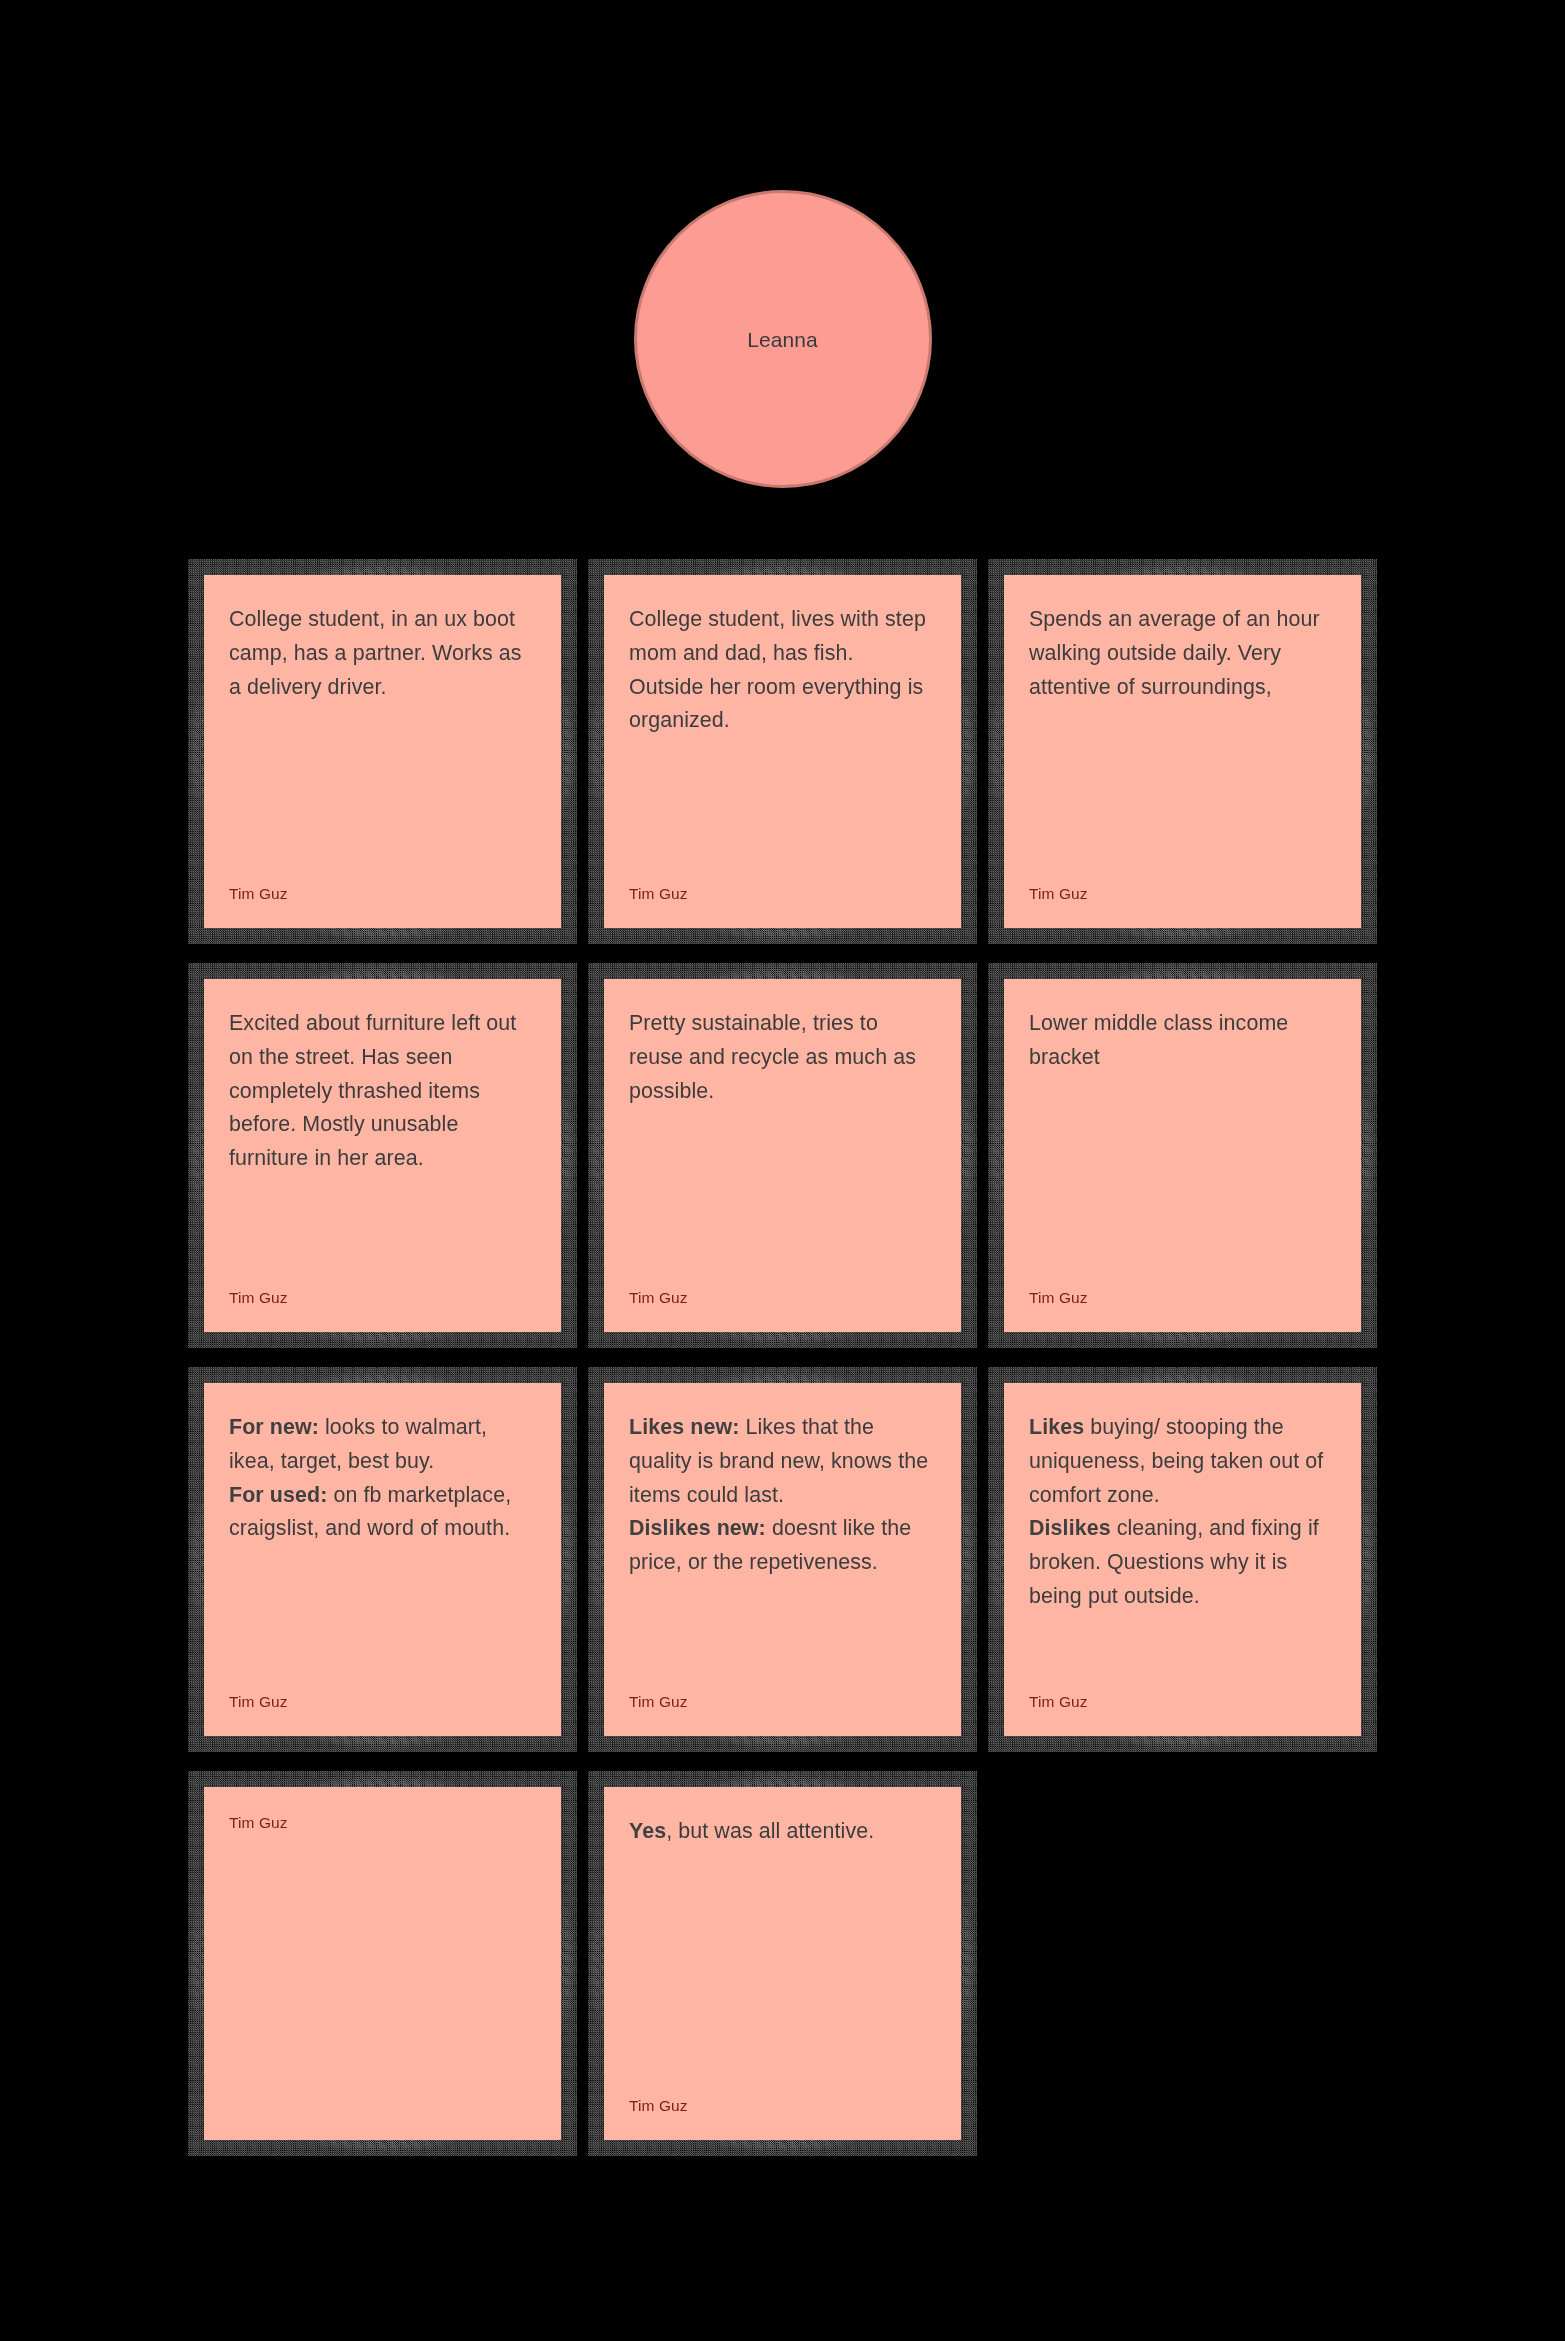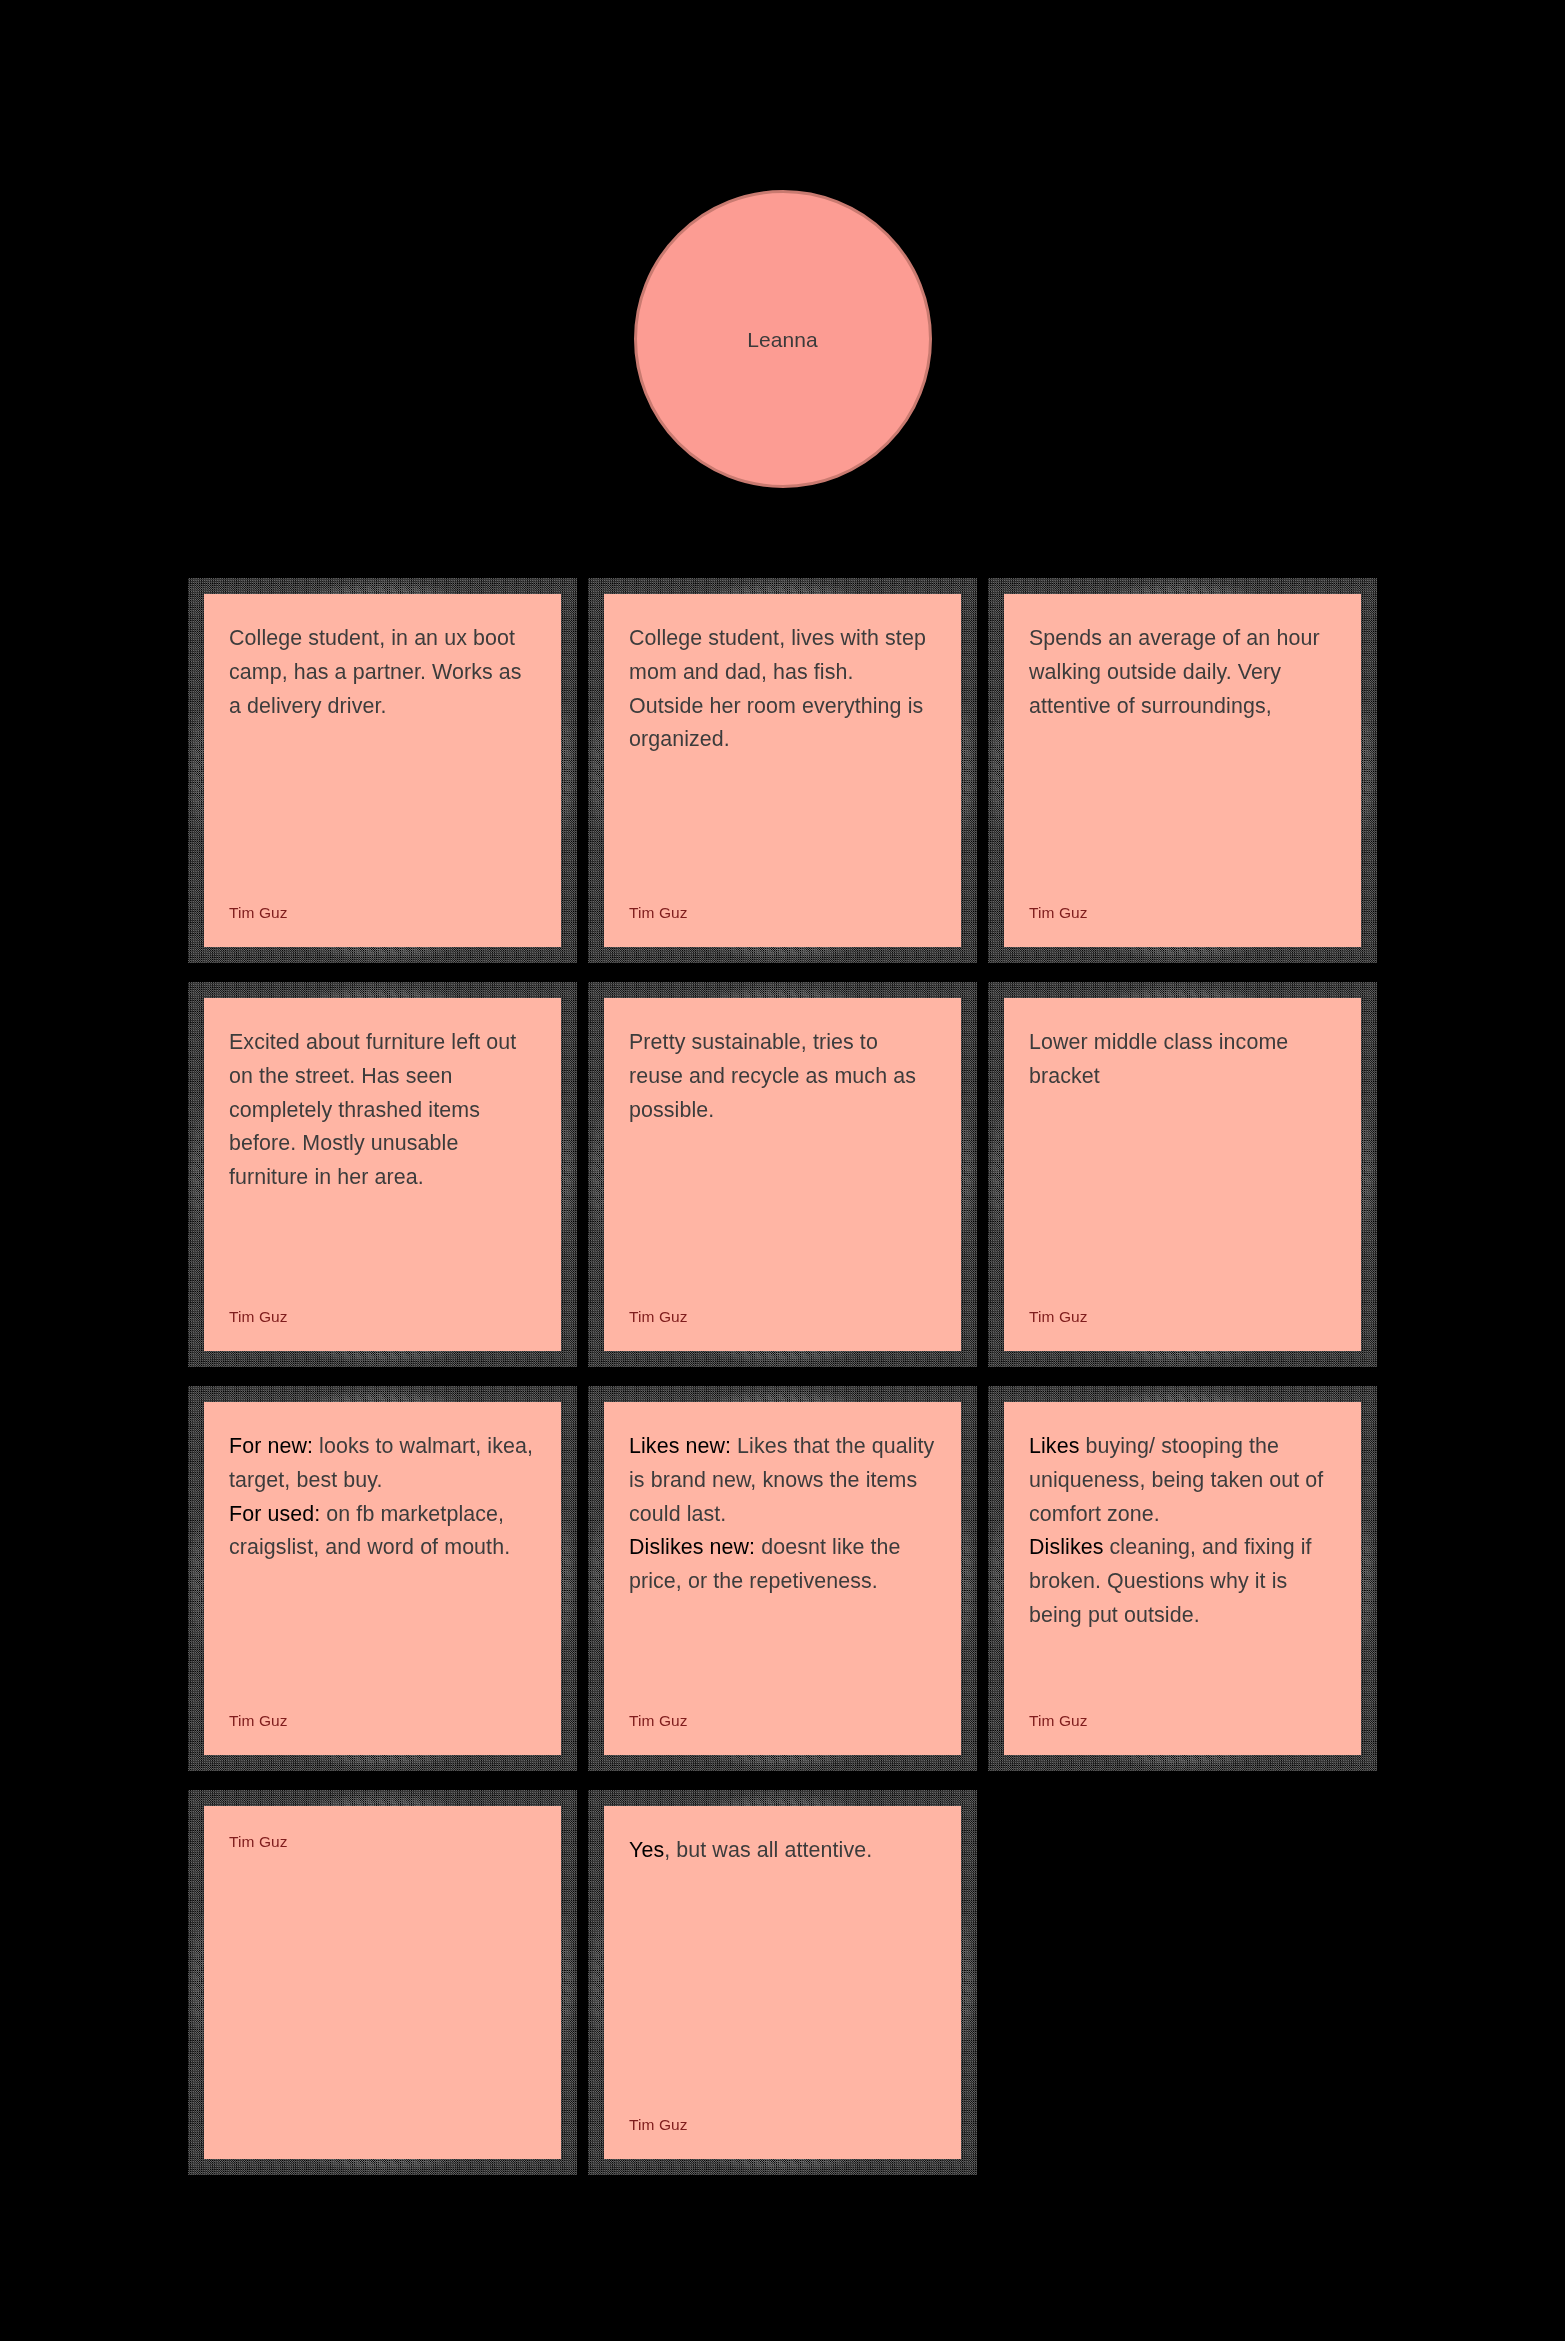--- a/index.html
+++ b/index.html
@@ -47,21 +47,21 @@
     font-size: 21px;
     color: #3B3B3B;
     letter-spacing: 0.1px;
     line-height: 1;
   }
 
   
   #grid {
     position: absolute;
     left: 204px;
-    top: 594px;
+    top: 575px;
     width: 1158px;
     display: grid;
     grid-template-columns: repeat(3, 357px);
     grid-auto-rows: 353px;
     column-gap: 43px;
     row-gap: 51px;
   }
 
   .card {
     position: relative;
@@ -100,22 +100,22 @@
   }
 
   .card-body {
     font-size: 21.4px;
     line-height: 1.58;
     color: #3C3C3C;
     letter-spacing: 0.1px;
     white-space: pre-line;
   }
   .card-body b {
-    font-weight: 400;
-    color: #000000;
+    font-weight: 700;
+    color: #404040;
   }
 
   .card-author {
     font-size: 15.5px;
     color: #7f1d1d;
     letter-spacing: 0.1px;
     line-height: 1;
     padding-bottom: 4.4px;
   }
 </style>

